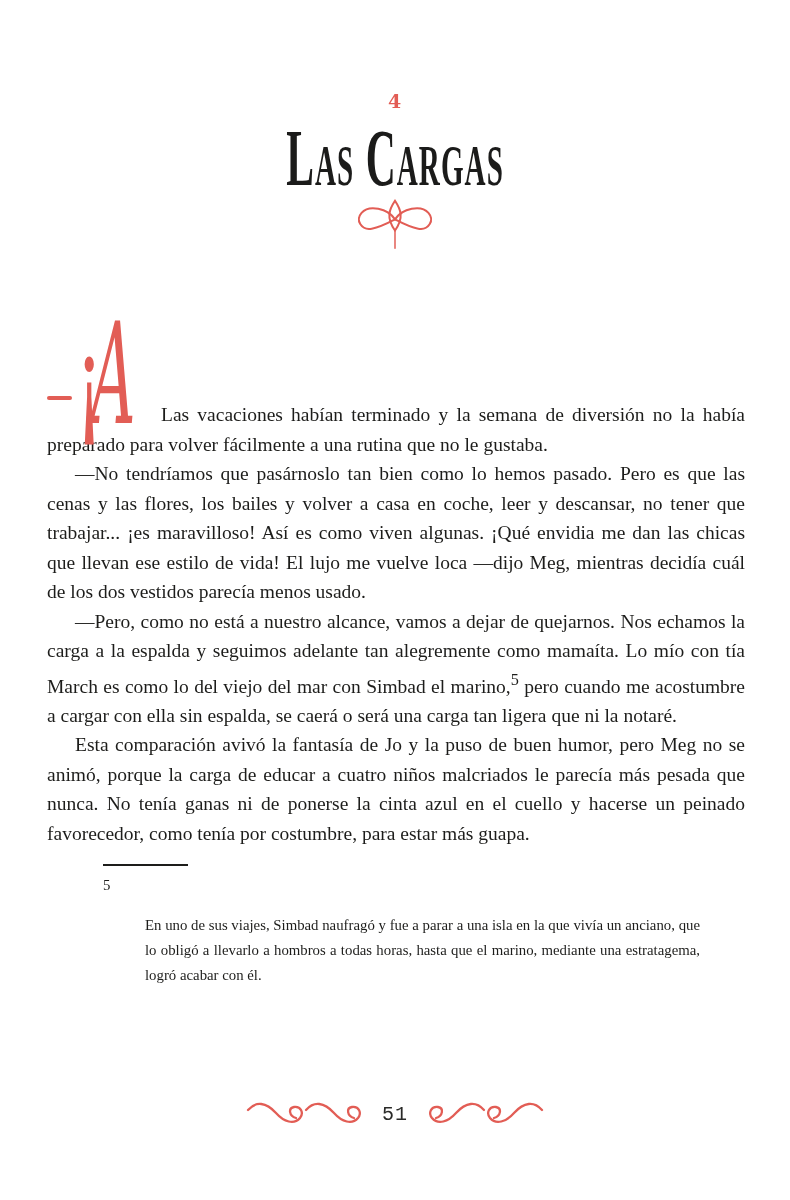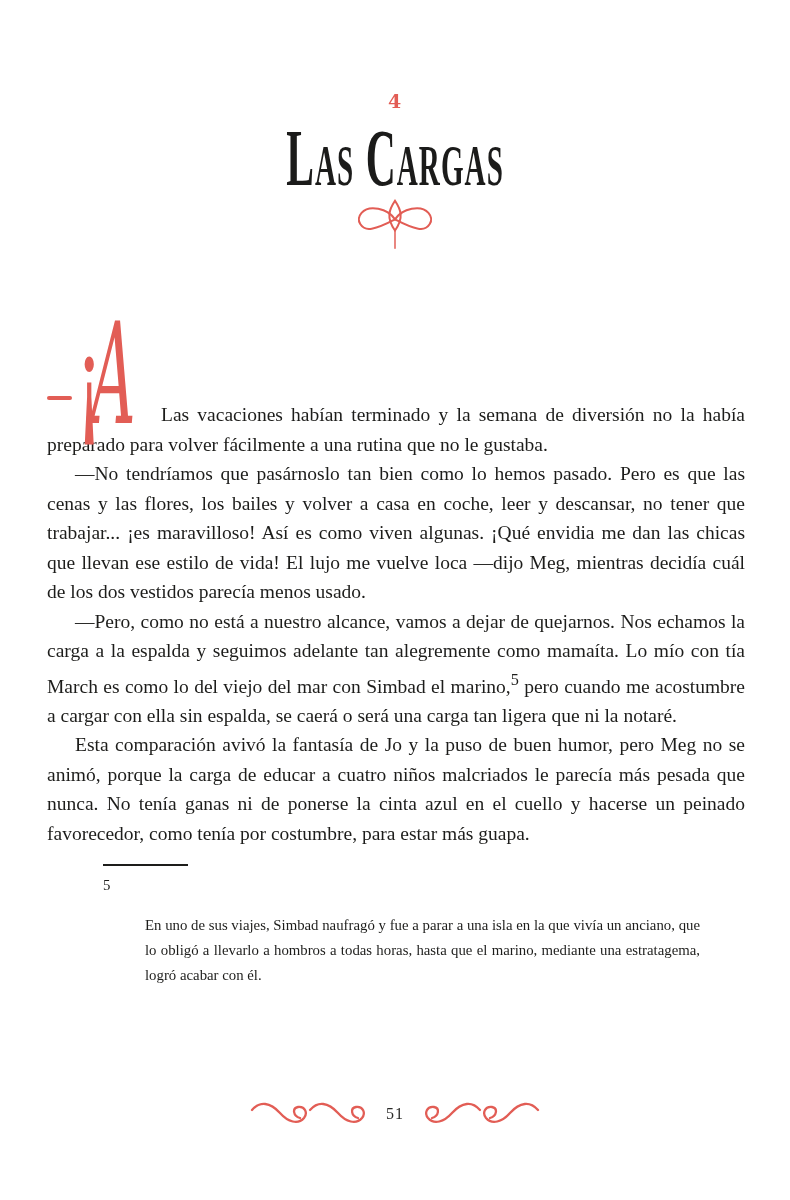--- a/index.html
+++ b/index.html
@@ -120,22 +120,22 @@
     position: absolute;
     left: 0;
     right: 0;
     top: 1098px;
     display: flex;
     justify-content: center;
     align-items: center;
     gap: 18px;
   }
   .page-number {
-    font-family: Liberation Serif, serif;
-    font-size: 16px;
+    font-family: Liberation Mono, monospace;
+    font-size: 20px;
     letter-spacing: 1px;
     color: #2a2a28;
   }
   .wave-svg { display: block; }
 </style>
 </head>
 <body>
 
 <div class="page">
 

